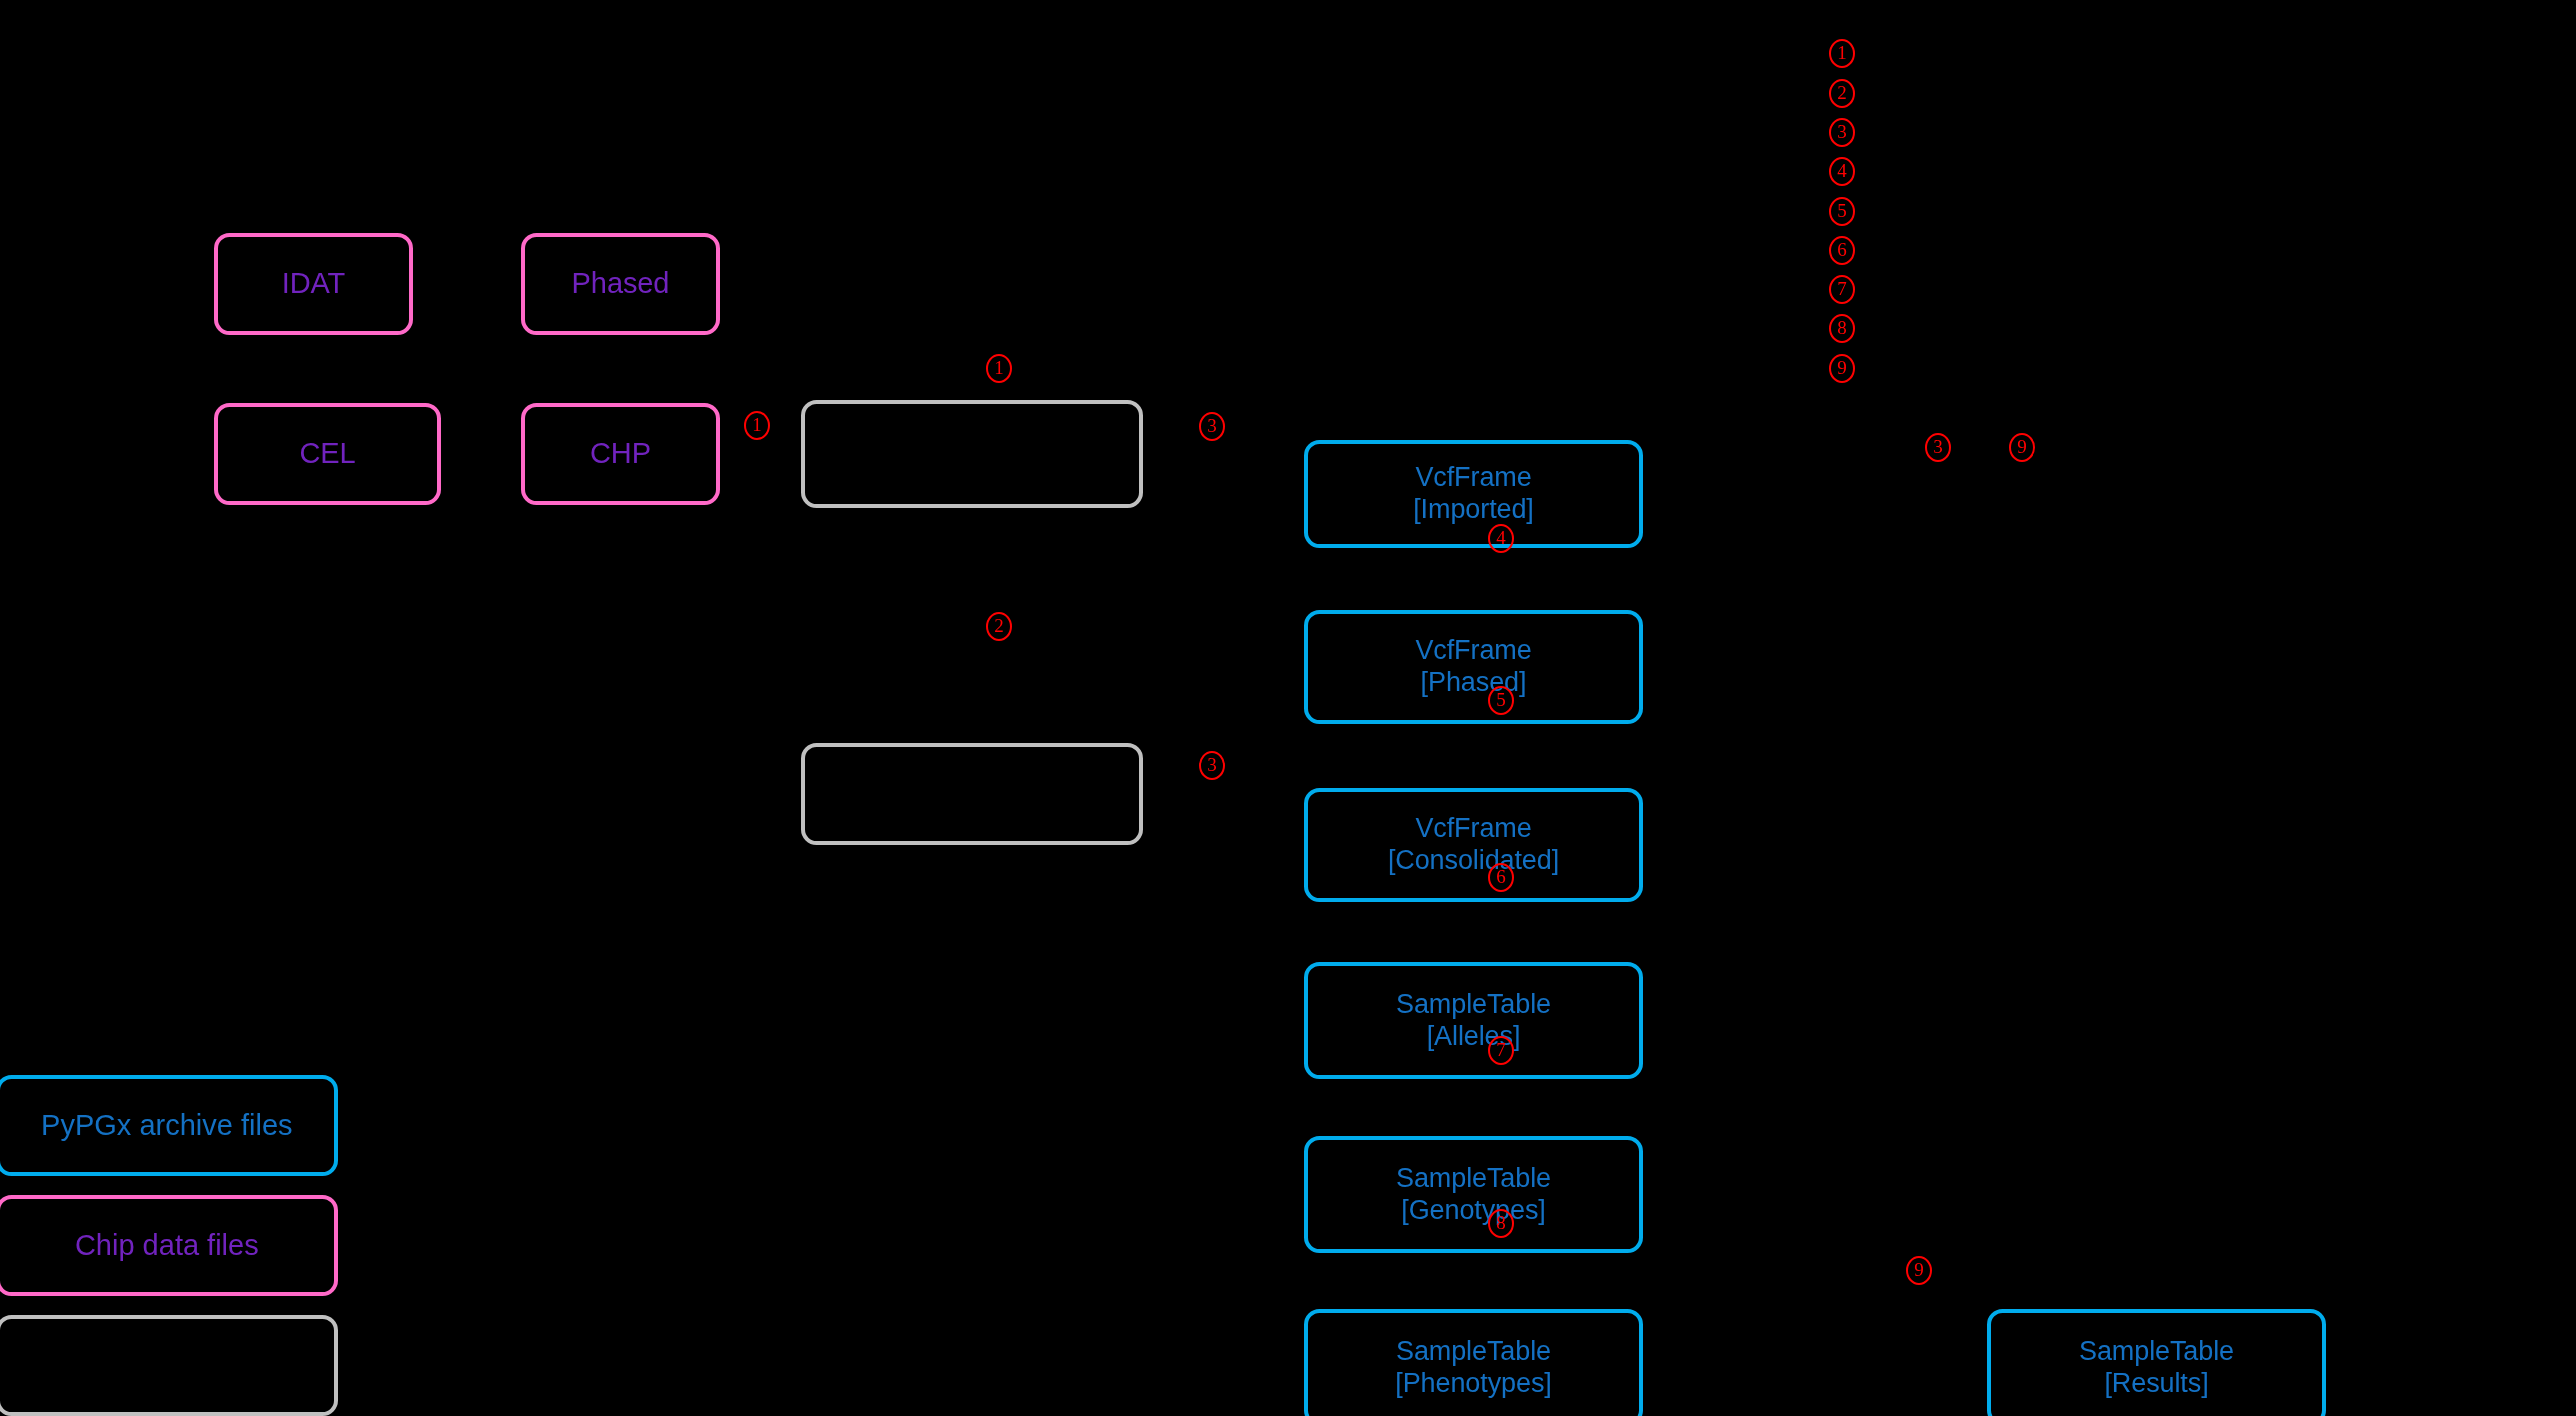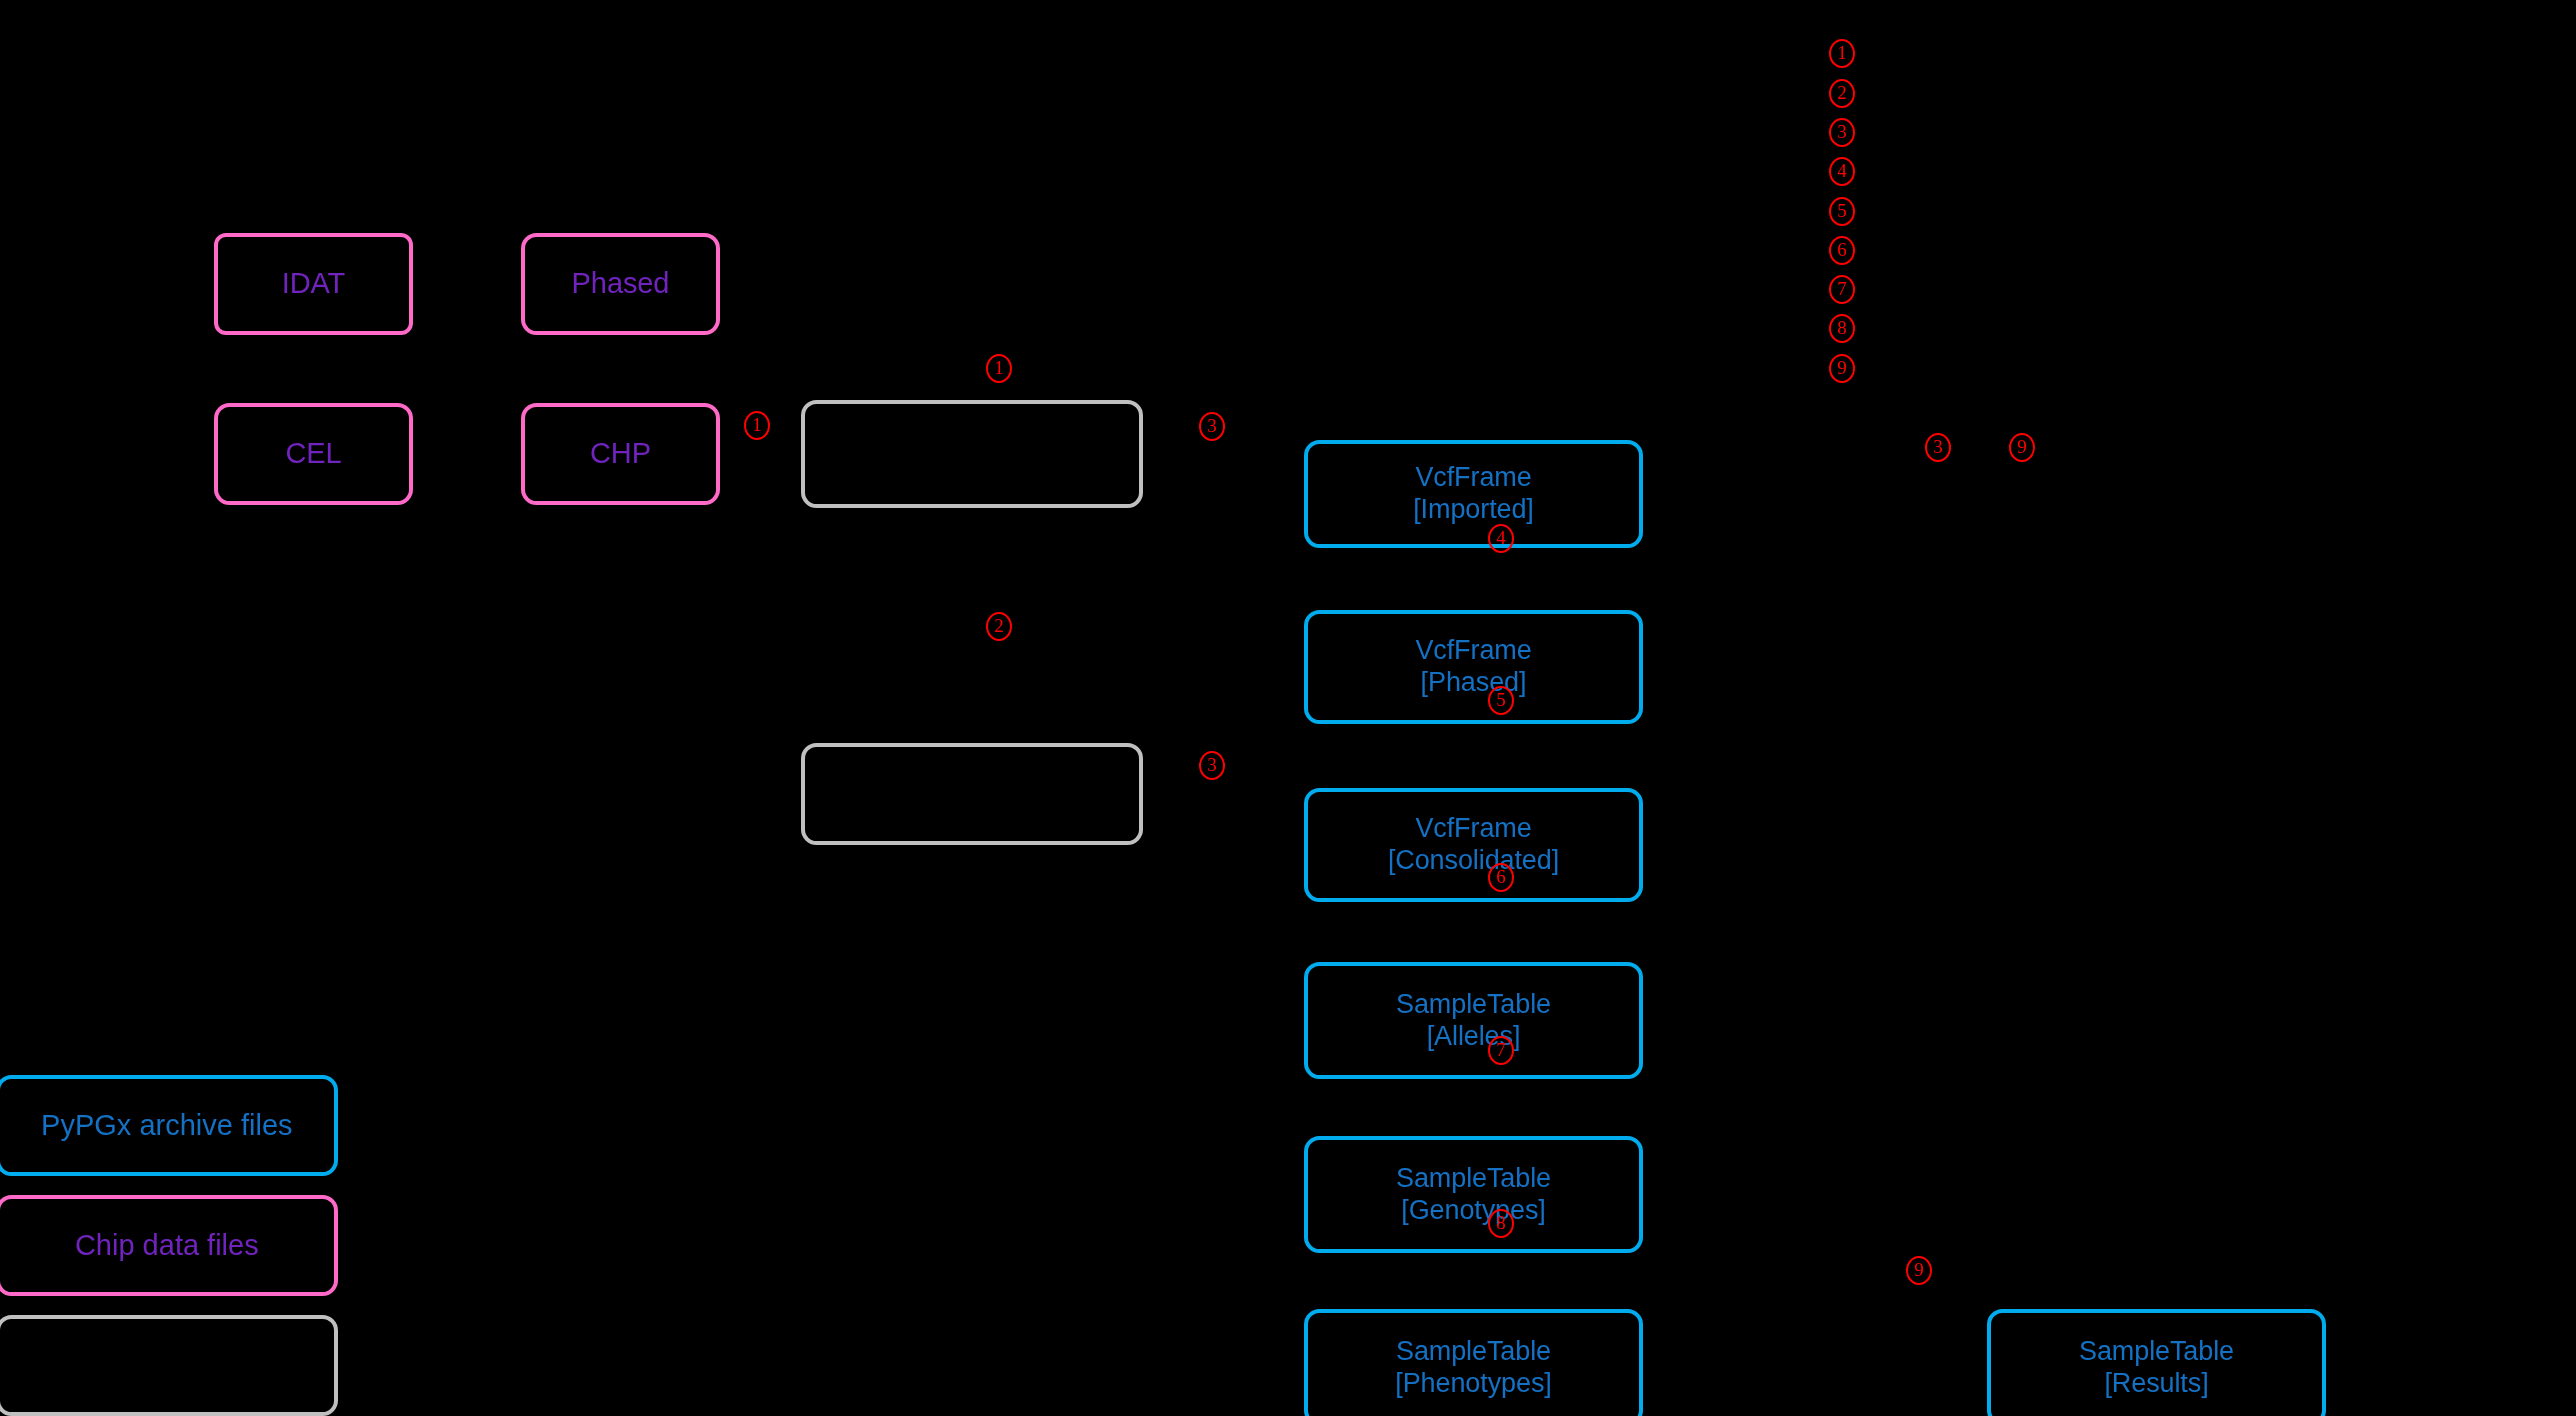--- a/index.html
+++ b/index.html
@@ -143,26 +143,26 @@
     <line x1="2470" y1="1745" x2="2470" y2="1840"></line>
     <polygon points="2470,1840 2462,1820 2478,1820"></polygon>
 
     <line x1="2470" y1="2035" x2="2470" y2="2130"></line>
     <polygon points="2470,2130 2462,2110 2478,2110"></polygon>
 
     <line x1="2760" y1="2200" x2="3335" y2="2200"></line>
     <polygon points="3335,2200 3315,2192 3315,2208"></polygon>
   </svg>
 
-  <div class="node pink fs-48" style="left:214px; top:233px; width:199px; height:102px;border-radius:12px;">IDAT</div>
+  <div class="node pink fs-48" style="left:214px; top:233px; width:199px; height:102px;">IDAT</div>
 
   <div class="node pink fs-48" style="left:521px; top:233px; width:199px; height:102px;">Phased</div>
 
 
-  <div class="node pink fs-48" style="left:214px; top:403px; width:199px; height:102px;">CEL</div>
+  <div class="node pink fs-48" style="left:214px; top:403px; width:227px; height:102px;">CEL</div>
 
   <div class="node pink fs-48" style="left:521px; top:403px; width:199px; height:102px;">CHP</div>
 
   <div class="node gray fs-48" style="left:801px; top:400px; width:342px; height:108px;"></div>
 
   <div class="node blue fs-46" style="left:1304px; top:400px; width:339px; height:108px;">VcfFrame
 [Imported]</div>
 
   <div class="node blue fs-46" style="left:1304px; top:570px; width:339px; height:114px;">VcfFrame
 [Phased]</div>

